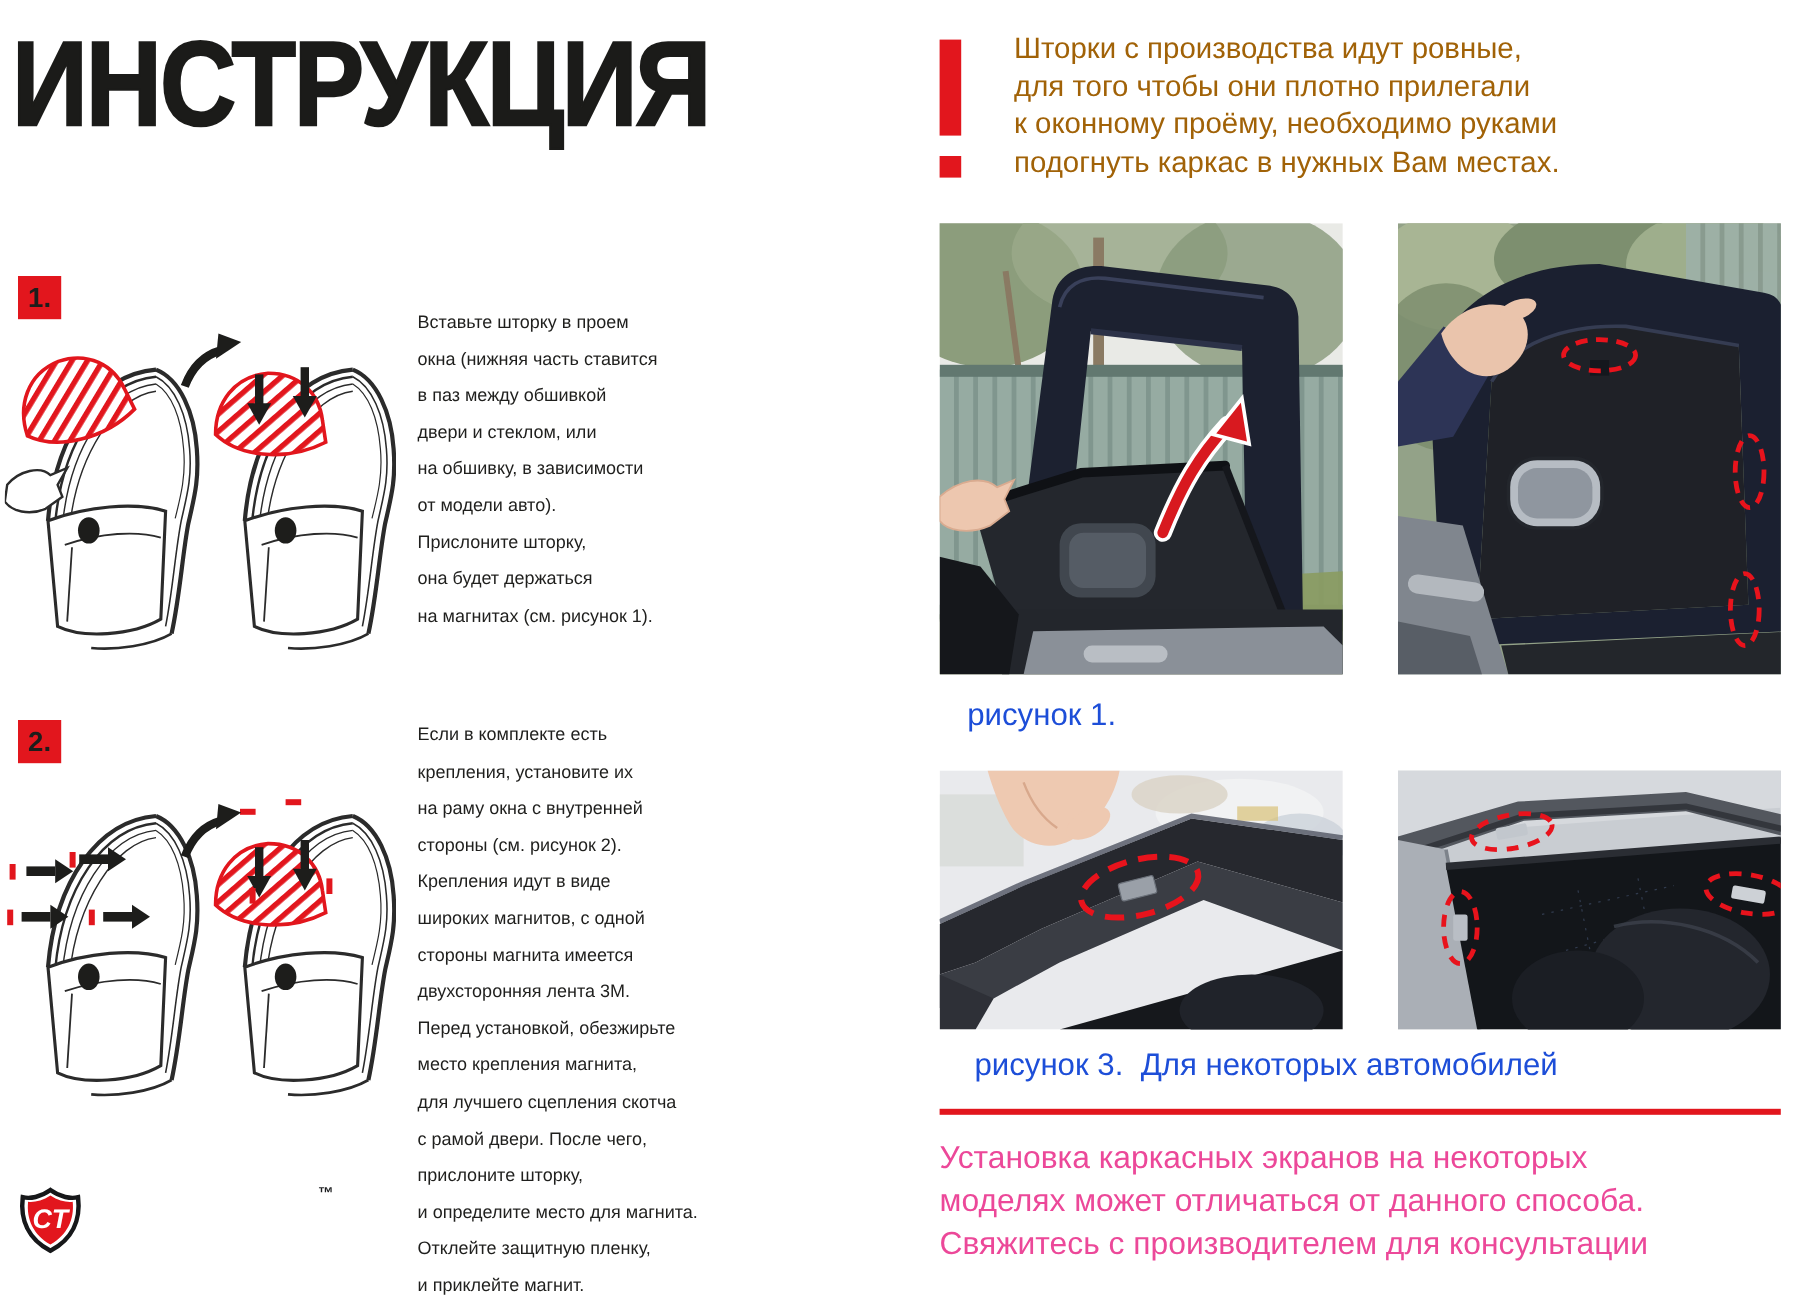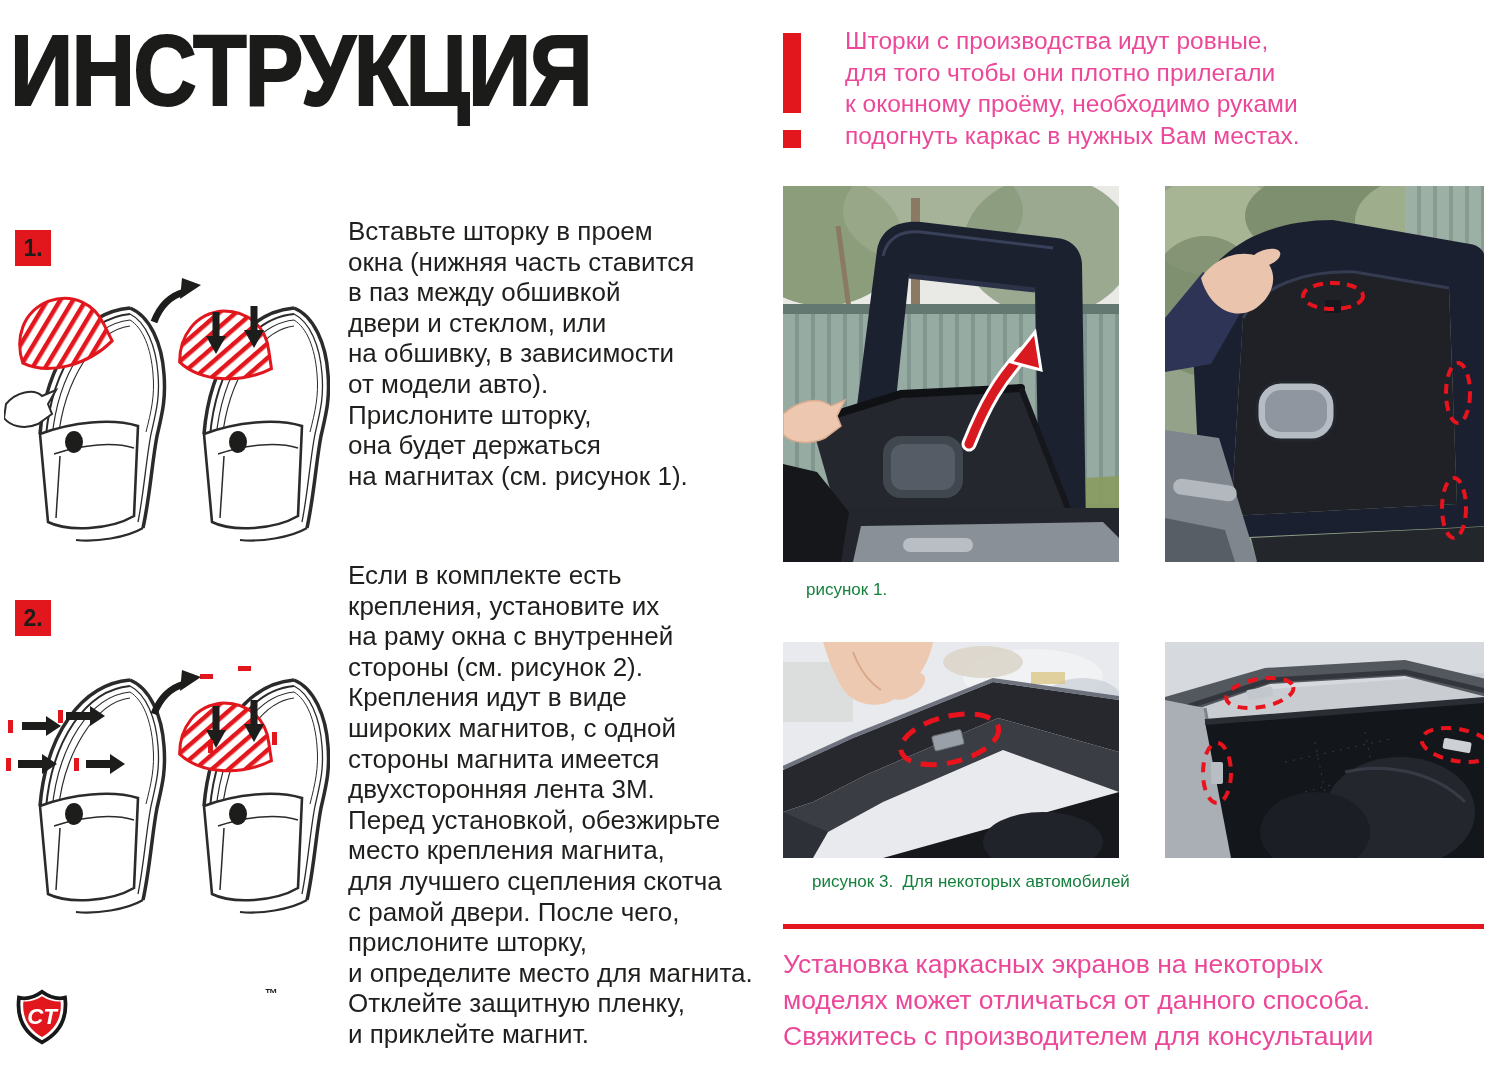--- a/index.html
+++ b/index.html
@@ -7,32 +7,32 @@
         font-family:"Liberation Sans", sans-serif;color:#1d1d1b;}
   .abs{position:absolute;}
   .page-title{left:10px;top:20px;font-size:100px;line-height:1;font-weight:700;
       letter-spacing:-2px;transform:scaleX(.88);transform-origin:left top;
       -webkit-text-stroke:2px #1b1b19;color:#1b1b19;white-space:nowrap;}
   .page-subtitle{left:12px;top:112px;font-size:29px;line-height:39px;font-weight:700;
       -webkit-text-stroke:.6px #1b1b19;color:#1b1b19;white-space:pre-line;}
   .warn-bar{left:783px;top:33px;width:18px;height:80px;background:#e2161d;}
   .warn-dot{left:783px;top:130px;width:18px;height:18px;background:#e2161d;}
   .warn-text{left:845px;top:25px;width:600px;font-size:24.5px;line-height:31.5px;
-      white-space:pre-line;color:#ec4899;}
+      white-space:pre-line;color:#a16207;}
   .badge{width:36px;height:36px;background:#e2161d;color:#1d1d1b;font-weight:700;
       font-size:23px;display:flex;align-items:center;justify-content:center;}
   .badge1{left:15px;top:230px;} .badge2{left:15px;top:600px;}
-  .step-text{left:348px;width:405px;font-size:26px;line-height:30.6px;
-      white-space:pre-line;color:#1f1f1d;}
+  .step-text{left:348px;width:405px;font-size:15px;line-height:30.6px;
+      white-space:pre-line;color:#1f1f1d;margin-top:38px;}
   .step1-text{top:216px;} .step2-text{top:560px;}
   .illus1{left:4px;top:268px;} .illus2{left:4px;top:640px;}
   .photo{display:block;}
   .ph1{left:783px;top:186px;} .ph2{left:1165px;top:186px;}
   .ph3{left:783px;top:642px;} .ph4{left:1165px;top:642px;}
-  .caption{font-size:17px;color:#15803d;white-space:pre;}
+  .caption{font-size:26px;color:#1d4ed8;white-space:pre;}
   .cap1{left:806px;top:580px;} .cap2{left:812px;top:872px;}
   .divider{left:783px;top:924px;width:710px;height:5px;background:#e2161d;}
   .note-text{left:783px;top:946px;width:700px;font-size:26.5px;line-height:36px;
       white-space:pre-line;color:#ec4899;}
   .logo{left:13px;top:986px;width:300px;height:66px;}
   .logo-shield{position:absolute;left:0;top:0;}
   .brand-words{position:absolute;left:70px;top:2px;}
   .brand-word{font-weight:700;font-size:26px;line-height:27px;letter-spacing:9px;
       transform:scaleX(1.12);transform-origin:left;color:#1b1c1e;white-space:nowrap;}
   .tm{position:absolute;left:252px;top:0;font-size:13px;font-weight:700;color:#1b1c1e;}

